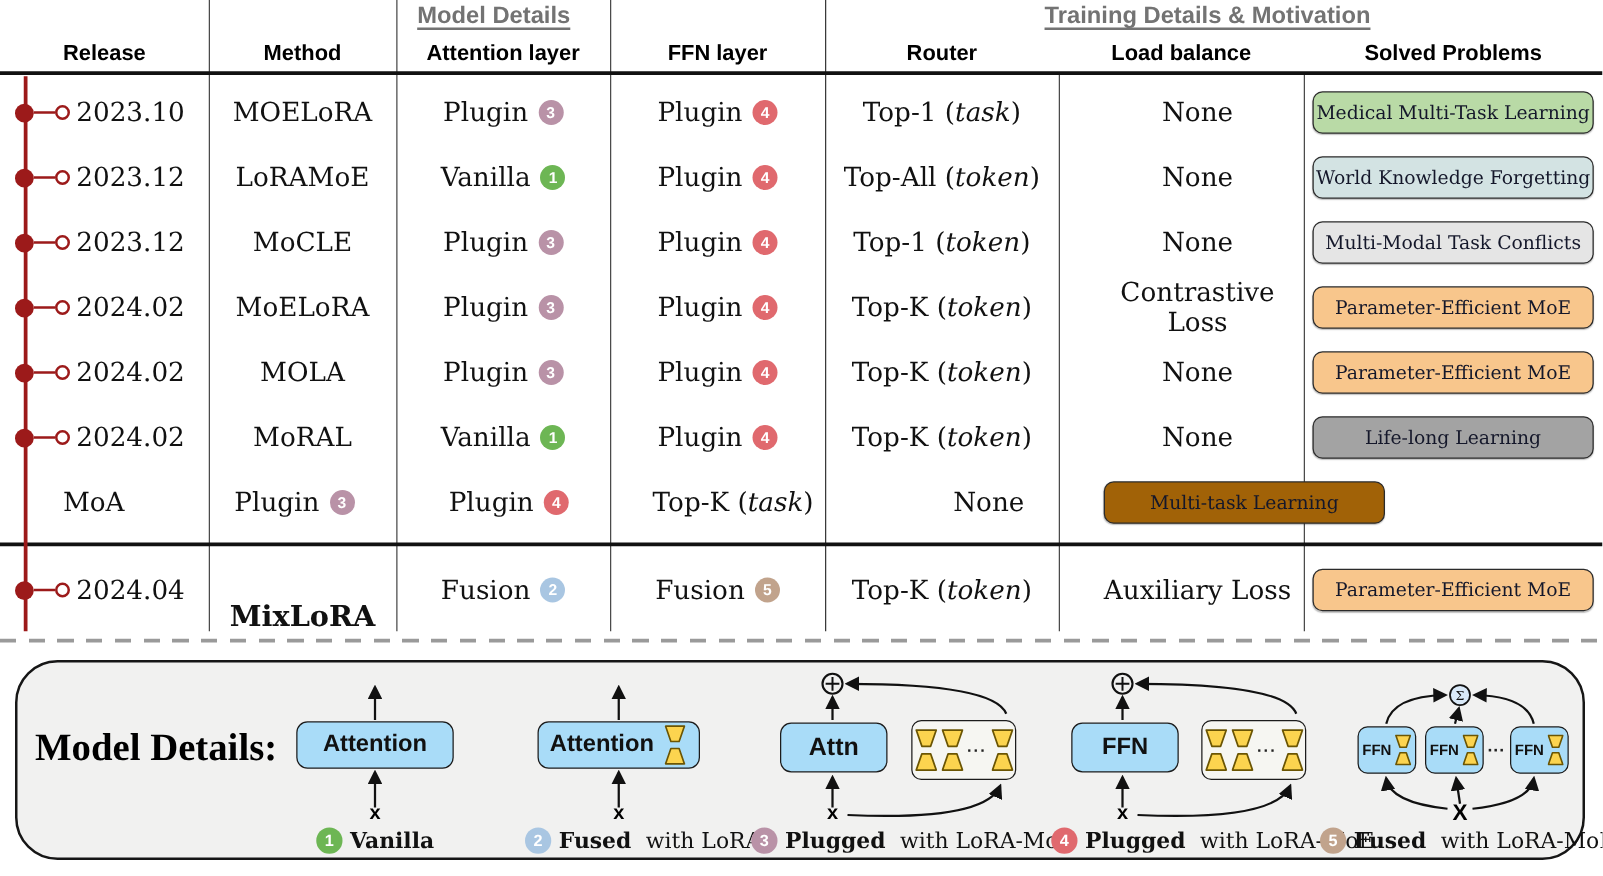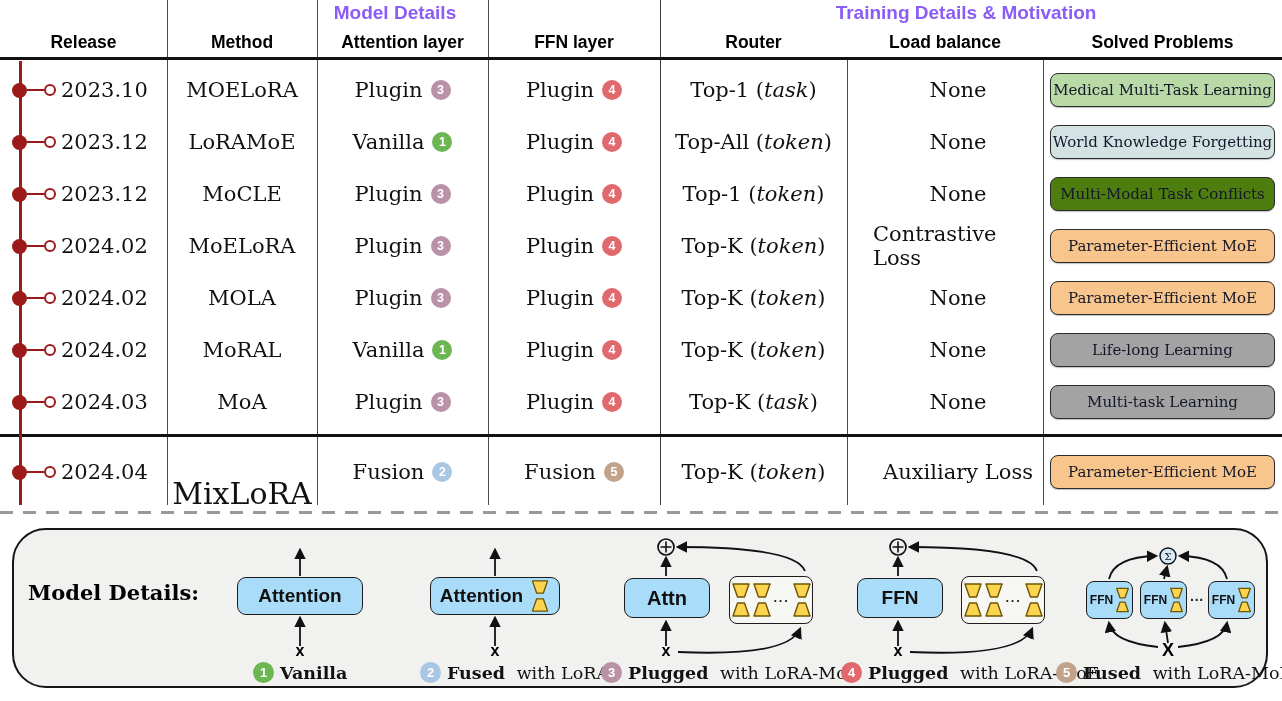--- a/index.html
+++ b/index.html
@@ -10,57 +10,57 @@
   .v167{left:167px;top:0;height:505px;}
   .v317{left:317px;top:0;height:505px;}
   .v488{left:488px;top:0;height:505px;}
   .v660{left:660px;top:0;height:505px;background:#3a3a3a;}
   .v847{left:847px;top:58px;height:447px;}
   .v1043{left:1043px;top:58px;height:447px;}
   .hrule{position:absolute;left:0;width:1282px;height:3px;background:#111;}
   .hr-head{top:57px;}
   .hr-mix{top:434px;}
   .group-h{position:absolute;top:2px;font:bold 19px "Liberation Sans",sans-serif;
-           text-align:center;text-underline-offset:4px;
-           text-decoration-thickness:2px;color:#8b5cf6;}
+           text-align:center;text-decoration:underline;text-underline-offset:4px;
+           text-decoration-thickness:2px;color:#737373;}
   .gh-model{left:285px;width:220px;}
   .gh-train{left:806px;width:320px;}
   .col-h{position:absolute;top:32px;font:bold 17.5px "Liberation Sans",sans-serif;text-align:center;color:#000;}
   
   .tl-axis{position:absolute;left:19px;top:61px;width:3px;height:444px;background:#9c1a1a;}
   .tdot{width:15px;height:15px;border-radius:50%;background:#9c1a1a;margin-left:12px;flex:none;}
   .tline{width:17px;height:2.5px;background:#9c1a1a;flex:none;}
   .tring{width:8px;height:8px;border:2.5px solid #9c1a1a;border-radius:50%;background:#fff;flex:none;margin-right:5px;}
   
   .row{position:absolute;left:0;width:1282px;display:flex;align-items:center;}
   .r0{top:64px;height:52px}.r1{top:116px;height:52px}.r2{top:168px;height:52px}
   .r3{top:220px;height:52px}.r4{top:272px;height:52px}.r5{top:324px;height:52px}
   .r6{top:376px;height:52px}.r7{top:440px;height:64px}
-  .c{display:flex;align-items:center;justify-content:center;font-size:21px;flex:none;box-sizing:border-box;}
+  .c{display:flex;align-items:center;justify-content:center;font-size:21px;flex:none;box-sizing:border-box;text-align:center;}
   .rel{width:167px;justify-content:flex-start;}
   .met{width:150px;}
   .att{width:171px;}
   .ffn{width:172px;}
   .rtr{width:187px;}
   .lb{width:196px;padding-left:26px;}
   .prob{width:239px;}
   .rtr i{font-style:italic;}
-  .r7 .met span{font-weight:normal;font-size:30px;margin-top:43px;}
+  .r7 .met span{font-weight:bold;font-size:23px;margin-top:43px;}
   .nb{width:20px;height:20px;border-radius:50%;color:#fff;flex:none;
       font:bold 12.5px "Liberation Sans",sans-serif;display:flex;align-items:center;
       justify-content:center;margin-left:8px;}
   .pbadge{width:225px;height:34px;border:1.5px solid #2b2b2b;border-radius:8px;
           box-sizing:border-box;display:flex;align-items:center;justify-content:center;
           font-size:15px;color:#14172a;box-shadow:0 1px 1px rgba(0,0,0,.25);}
   
   .dash{position:absolute;left:0;top:511px;width:1282px;height:3px;
         background:repeating-linear-gradient(90deg,#9a9a9a 0 13px,transparent 13px 23px);}
   .panel{position:absolute;left:12px;top:528px;width:1256px;height:160px;box-sizing:border-box;
          background:#f1f1f0;border:2px solid #161616;border-radius:34px;}
-  .panel-title{position:absolute;left:28px;top:580px;font-weight:bold;font-size:21px;color:#000;}
+  .panel-title{position:absolute;left:28px;top:580px;font-weight:bold;font-size:31px;color:#000;font-family:Liberation Serif, serif;}
   .bluebox{position:absolute;background:#a9dcf8;border:1.8px solid #1c1c1c;border-radius:9px;
            box-sizing:border-box;display:flex;align-items:center;justify-content:center;gap:7px;
            font:bold 19px "Liberation Sans",sans-serif;color:#111;}
   .bb1{left:237px;top:577px;width:126px;height:38px;}
   .bb2{left:430px;top:577px;width:130px;height:38px;}
   .bb3{left:624px;top:578px;width:86px;height:40px;font-size:20px;}
   .bb4{left:857px;top:578px;width:86px;height:40px;}
   .ffnbox{position:absolute;background:#a9dcf8;border:1.6px solid #1c1c1c;border-radius:8px;
           box-sizing:border-box;display:flex;align-items:center;justify-content:center;gap:3px;
           font:bold 12px "Liberation Sans",sans-serif;color:#111;width:47px;height:38px;top:581px;}
@@ -191,21 +191,21 @@
       </div>
     <div class="c rtr">
         <span>Top-1 (</span>
         <i>token</i>
         <span>)</span>
       </div>
     <div class="c lb">
         <span>None</span>
       </div>
     <div class="c prob">
-        <span class="pbadge" style="background-color: #4d7c0f;">Multi-Modal Task Conflicts</span>
+        <span class="pbadge" style="background-color: #e5e5e5;">Multi-Modal Task Conflicts</span>
       </div>
   </div>
 
   <div class="row r3">
     <div class="c rel">
         <i class="tdot"></i>
         <i class="tline"></i>
         <i class="tring"></i>
         <span>2024.02</span>
       </div>
@@ -289,47 +289,41 @@
       </div>
     <div class="c lb">
         <span>None</span>
       </div>
     <div class="c prob">
         <span class="pbadge" style="background-color: #a3a3a3;">Life-long Learning</span>
       </div>
   </div>
 
   <div class="row r6">
-    <div class="c rel">
-        <i class="tdot"></i>
-        <i class="tline"></i>
-        <i class="tring"></i>
-        <span>2024.03</span>
-      </div>
     <div class="c met">
         <span>MoA</span>
       </div>
     <div class="c att">
         <span>Plugin</span>
         <span class="nb" style="background-color: rgb(185, 146, 167);">3</span>
       </div>
     <div class="c ffn">
         <span>Plugin</span>
         <span class="nb" style="background-color: rgb(224, 105, 110);">4</span>
       </div>
     <div class="c rtr">
         <span>Top-K (</span>
         <i>task</i>
         <span>)</span>
       </div>
     <div class="c lb">
         <span>None</span>
       </div>
     <div class="c prob">
-        <span class="pbadge" style="background-color: #a3a3a3;">Multi-task Learning</span>
+        <span class="pbadge" style="background-color: #a16207;">Multi-task Learning</span>
       </div>
   </div>
 
   <div class="row r7">
     <div class="c rel">
         <i class="tdot"></i>
         <i class="tline"></i>
         <i class="tring"></i>
         <span>2024.04</span>
       </div>

